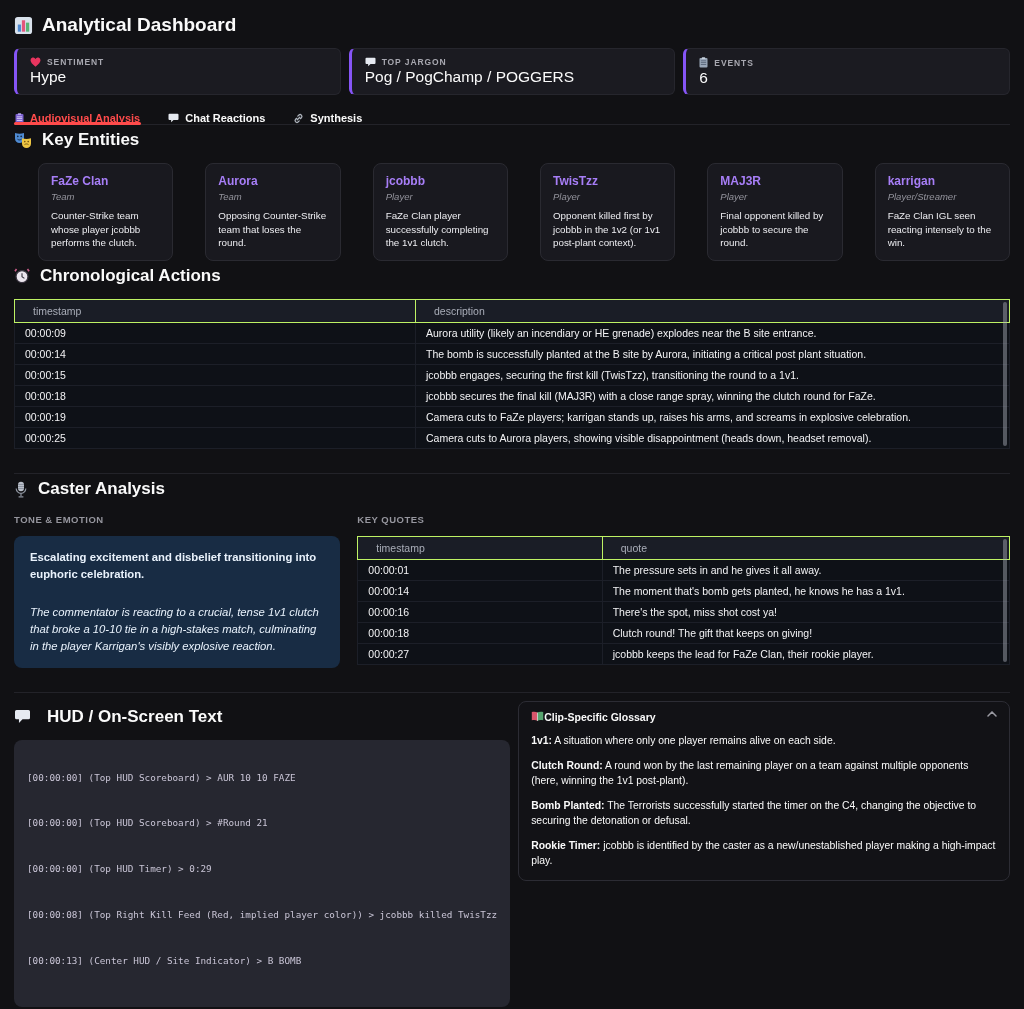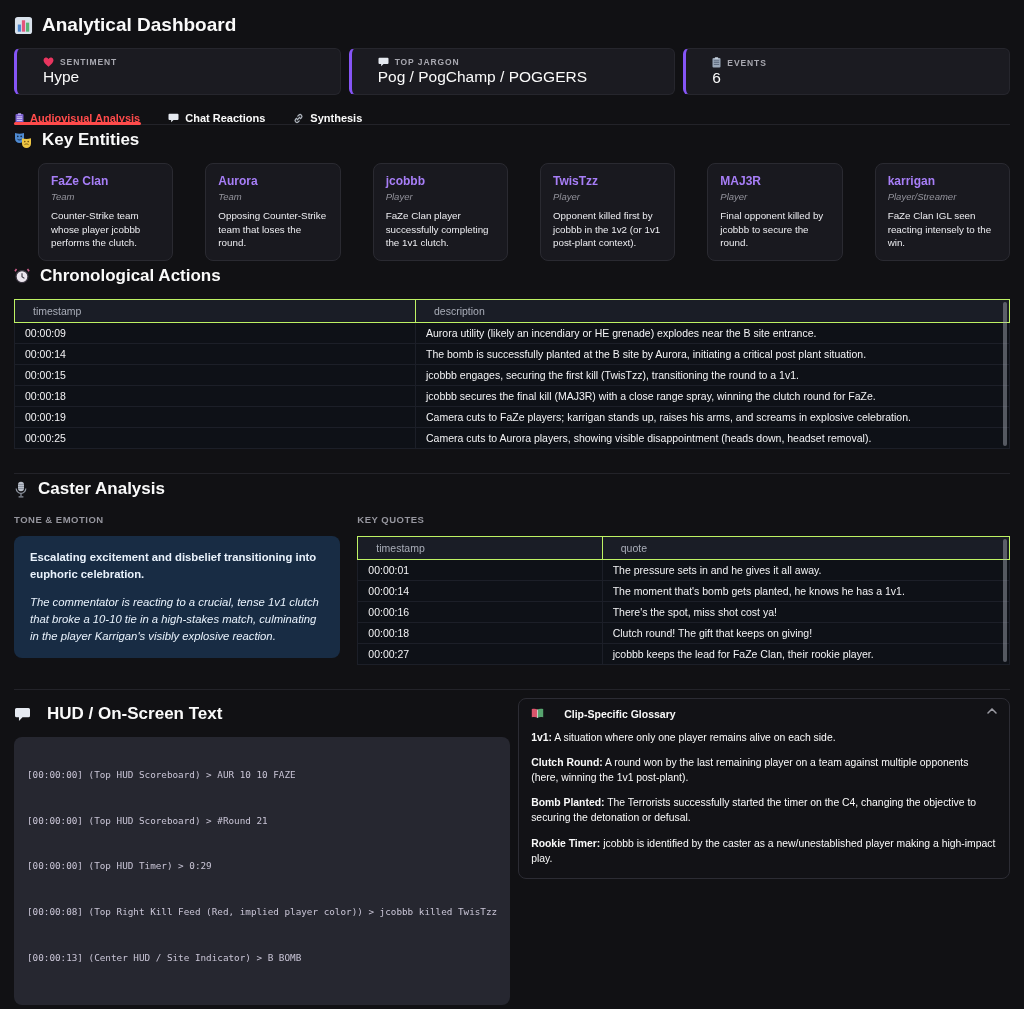--- a/index.html
+++ b/index.html
@@ -9,21 +9,21 @@
     background:#111114; color:#fafafa;
     font-family:"Liberation Sans","DejaVu Sans",sans-serif;
   }
   .wrap { padding:10px 14px 0; }
 
   
   .page-title { display:flex; align-items:center; gap:9px; font-size:19px; font-weight:700; margin:4px 0 12px; }
 
   
   .metrics { display:flex; gap:8px; }
-  .metric { flex:1; background:#1b1b21; border:1px solid #26262d; border-left:3px solid #8655f6; border-radius:6px; padding:8px 26px; height:47px; }
+  .metric { flex:1; background:#1b1b21; border:1px solid #26262d; border-left:3px solid #8655f6; border-radius:6px; padding:8px 13px; height:47px; }
   .metric-label { display:flex; align-items:center; gap:6px; font-size:8.5px; letter-spacing:.9px; color:#a8a8b0; font-weight:700; }
   .metric-value { font-size:15.5px; font-weight:400; margin-top:1px; }
 
   
   .tabs { display:flex; gap:26px; margin-top:14px; border-bottom:1px solid #232329; }
   .tab { display:flex; align-items:center; gap:6px; font-size:11px; font-weight:700; padding:3px 1px 0; position:relative; color:#fafafa; cursor:pointer; }
   .tab.active { color:#ff4b4b; }
   .tab.active::after { content:""; position:absolute; left:0; right:0; bottom:-1px; height:3px; background:#ff4b4b; border-radius:2px; }
 
   
@@ -44,31 +44,31 @@
   .df.actions th:first-child, .df.actions td:first-child { width:40.3%; }
   .df.quotes th:first-child, .df.quotes td:first-child { width:37.5%; }
   .df-scroll { position:absolute; top:3px; bottom:3px; right:3px; width:4px; border-radius:3px; background:rgba(173,178,188,.45); }
 
   .divider { border:none; border-top:1px solid #232329; margin:24px 0 4px; }
 
   
   .caster-grid { display:grid; grid-template-columns:1fr 2fr; gap:17px; }
   .small-label { font-size:9.5px; letter-spacing:.5px; color:#96969e; font-weight:700; margin:2px 0 11px; }
   .info-box { background:#182c44; border-radius:8px; padding:13px 16px; font-size:11.3px; line-height:1.5; color:#e9f2fc; }
-  .info-head { font-weight:700; margin-bottom:11px; }
+  .info-head { font-weight:700; margin-bottom:21px; }
   .info-detail { font-style:italic; }
 
   
   .hud-grid { display:grid; grid-template-columns:1fr 1fr; gap:8px; align-items:start; margin-top:8px; }
   .hud-title { margin:6px 0 13px;gap:16px; }
   .code-block { background:#262730; border-radius:8px; padding:9px 13px 7px; font-family:"DejaVu Sans Mono",monospace; font-size:9.3px; line-height:1.23; color:#c9c5d6; white-space:pre; overflow:hidden; }
   .code-line { height:11.5px; }
 
   .expander { border:1px solid #2c2c34; border-radius:8px; background:#121216; }
-  .exp-head { display:flex; align-items:flex-start; gap:20px; padding:9px 12px; font-size:10.5px; font-weight:700; cursor:pointer; }
+  .exp-head { display:flex; align-items:flex-start; gap:0; padding:9px 12px; font-size:10.5px; font-weight:700; cursor:pointer; }
   .exp-head .chev { margin-left:auto; }
   .gloss-body { padding:1px 12px 2px; font-size:10.4px; line-height:1.45; }
   .gloss-body p { margin:0 0 10px; }
 
   svg.ico { flex:none; display:block; }
 </style>
 </head>
 <body>
 
 <div class="wrap">

